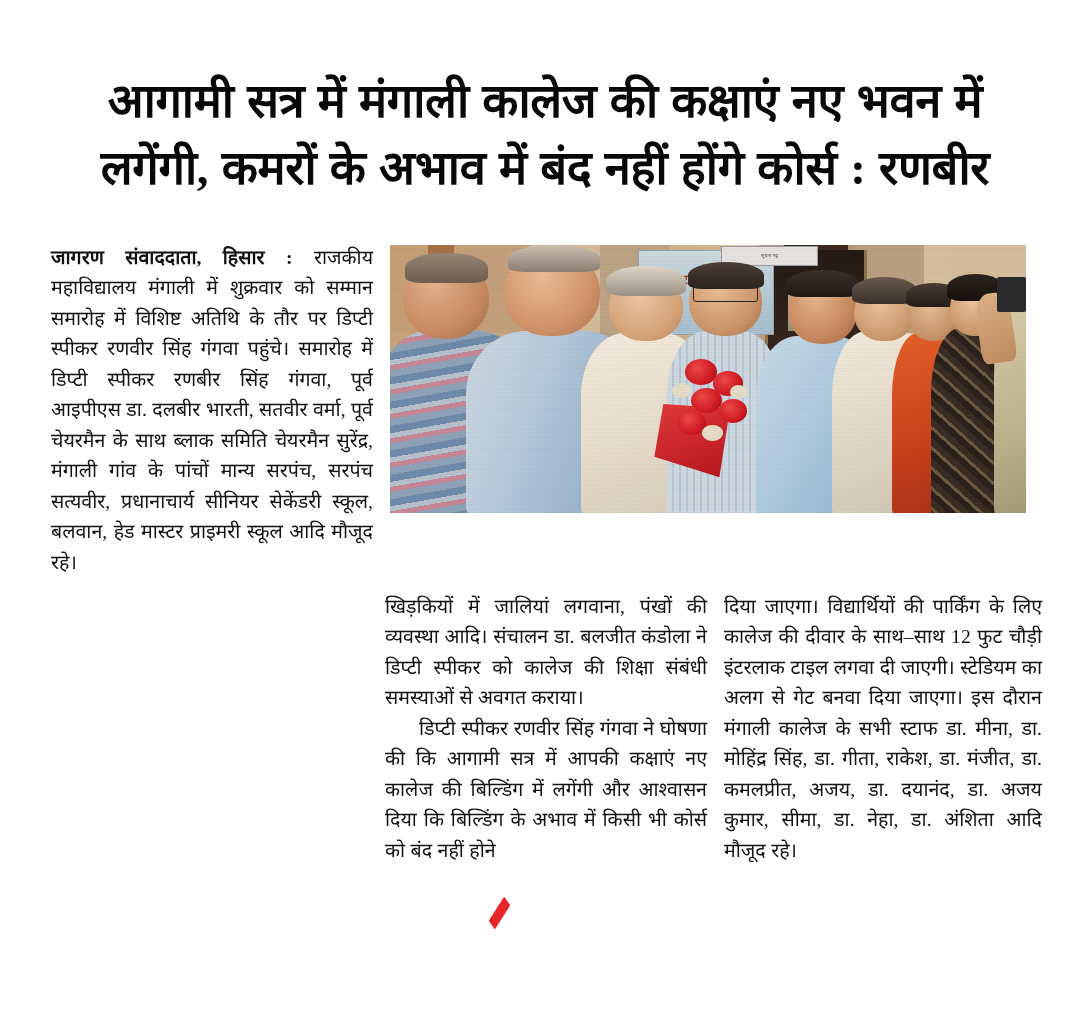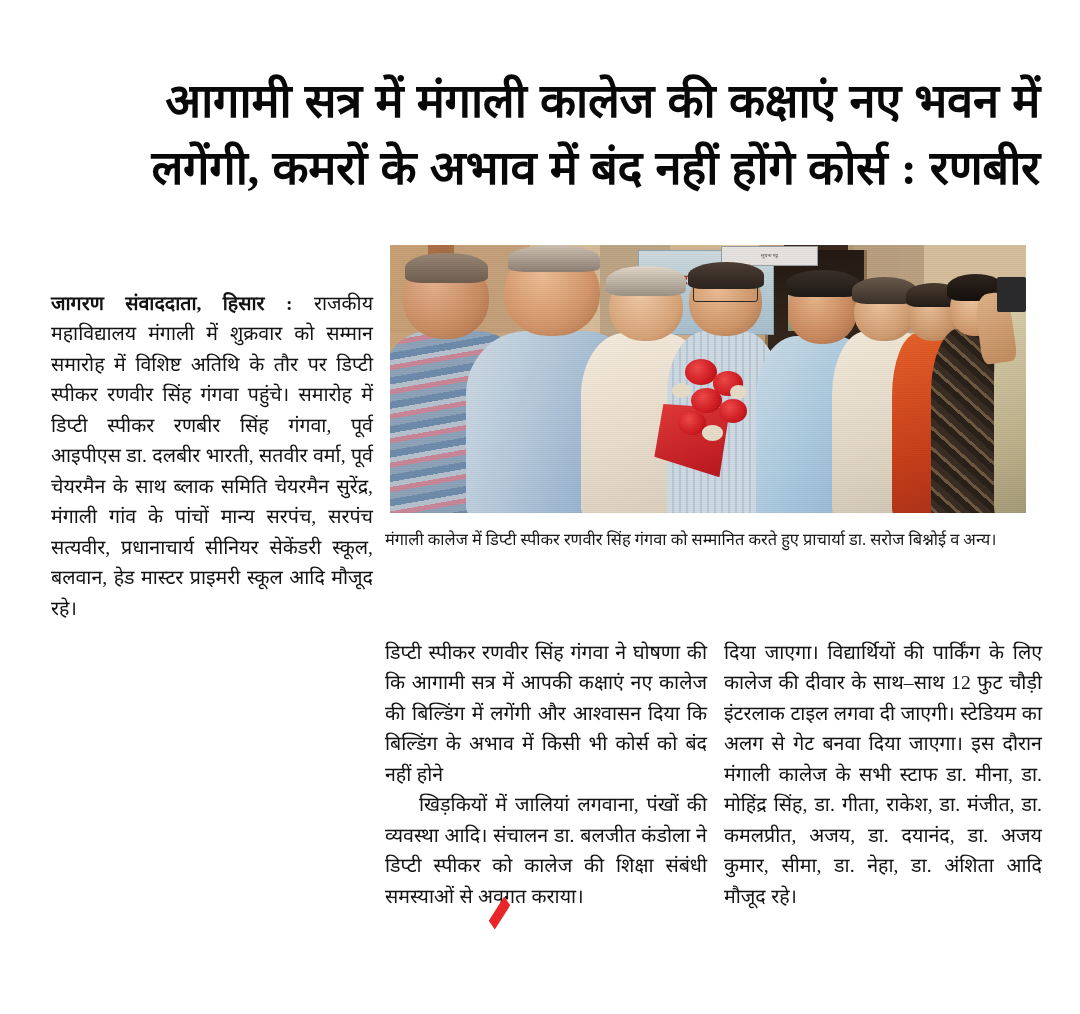--- a/index.html
+++ b/index.html
@@ -30,35 +30,34 @@
     position: absolute;
     left: 50px;
     top: 68px;
     width: 990px;
     font-family: "Liberation Serif", "DejaVu Serif", serif;
     font-weight: bold;
     font-size: 47px;
     line-height: 1.42;
     letter-spacing: -0.3px;
     color: #080808;
-    text-align: right;
+    text-align: center;
     word-spacing: 2px;
   }
 
   
   .col {
     position: absolute;
     font-size: 19.6px;
     line-height: 1.555;
     color: #131313;
     text-align: justify;
     text-justify: inter-word;
     word-spacing: 0.5px;
     font-family: "Liberation Serif", "DejaVu Serif", serif;
-    margin-top: 46px;
   }
   .col p { margin: 0; }
   .col p + p { text-indent: 34px; }
 
   .col-1 { left: 51px;  top: 243px; width: 322px; }
   .col-2 { left: 385px; top: 592px; width: 322px; }
   .col-3 { left: 724px; top: 592px; width: 318px; }
 
   .lead-in { font-weight: bold; }
 
@@ -337,29 +336,28 @@
         <div class="bq-leaf" style="left:34%;top:26%;width:18%;height:13%"></div>
         <div class="bq-leaf" style="left:88%;top:28%;width:16%;height:12%"></div>
         <div class="bq-leaf" style="left:62%;top:62%;width:20%;height:13%"></div>
       </div>
 
       <div class="ph-warm"></div>
       <div class="ph-soft"></div>
     </div>
   </div>
 
-  <div class="caption">मंगाली कालेज में डिप्टी स्पीकर रणवीर सिंह गंगवा को सम्मानित करते हुए प्राचार्या डा. सरोज बिश्नोई व अन्य।</div>
 
   <div class="col col-1">
     <p><span class="lead-in">जागरण संवाददाता, हिसार :</span><span> राजकीय महाविद्यालय मंगाली में शुक्रवार को सम्मान समारोह में विशिष्ट अतिथि के तौर पर डिप्टी स्पीकर रणवीर सिंह गंगवा पहुंचे। समारोह में डिप्टी स्पीकर रणबीर सिंह गंगवा, पूर्व आइपीएस डा. दलबीर भारती, सतवीर वर्मा, पूर्व चेयरमैन के साथ ब्लाक समिति चेयरमैन सुरेंद्र, मंगाली गांव के पांचों मान्य सरपंच, सरपंच सत्यवीर, प्रधानाचार्य सीनियर सेकेंडरी स्कूल, बलवान, हेड मास्टर प्राइमरी स्कूल आदि मौजूद रहे।</span></p>
   </div>
 
   <div class="col col-2">
+    <p>खिड़कियों में जालियां लगवाना, पंखों की व्यवस्था आदि। संचालन डा. बलजीत कंडोला ने डिप्टी स्पीकर को कालेज की शिक्षा संबंधी समस्याओं से अवगत कराया।</p>
     <p>डिप्टी स्पीकर रणवीर सिंह गंगवा ने घोषणा की कि आगामी सत्र में आपकी कक्षाएं नए कालेज की बिल्डिंग में लगेंगी और आश्वासन दिया कि बिल्डिंग के अभाव में किसी भी कोर्स को बंद नहीं होने</p>
-    <p>खिड़कियों में जालियां लगवाना, पंखों की व्यवस्था आदि। संचालन डा. बलजीत कंडोला ने डिप्टी स्पीकर को कालेज की शिक्षा संबंधी समस्याओं से अवगत कराया।</p>
   </div>
 
   <div class="col col-3">
     <p>दिया जाएगा। विद्यार्थियों की पार्किंग के लिए कालेज की दीवार के साथ–साथ 12 फुट चौड़ी इंटरलाक टाइल लगवा दी जाएगी। स्टेडियम का अलग से गेट बनवा दिया जाएगा। इस दौरान मंगाली कालेज के सभी स्टाफ डा. मीना, डा. मोहिंद्र सिंह, डा. गीता, राकेश, डा. मंजीत, डा. कमलप्रीत, अजय, डा. दयानंद, डा. अजय कुमार, सीमा, डा. नेहा, डा. अंशिता आदि मौजूद रहे।</p>
   </div>
 
   <div class="red-marker"></div>
 
 </div>
 

